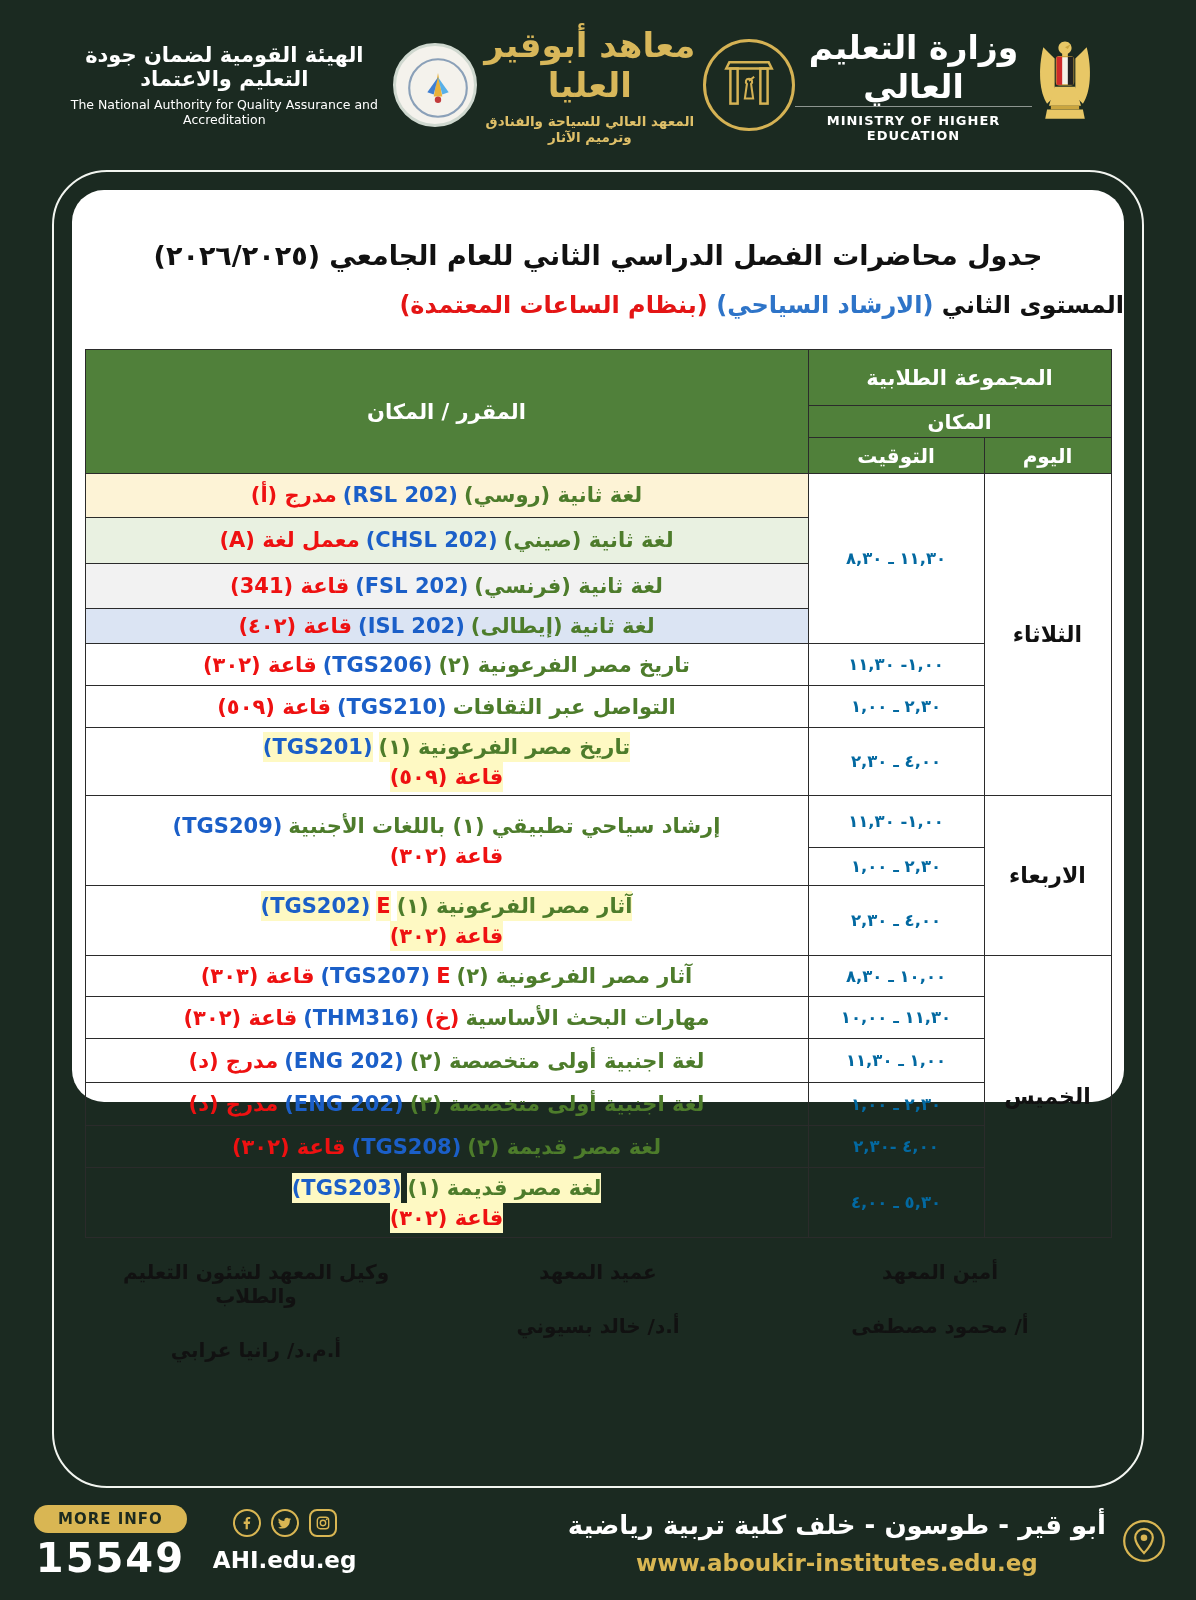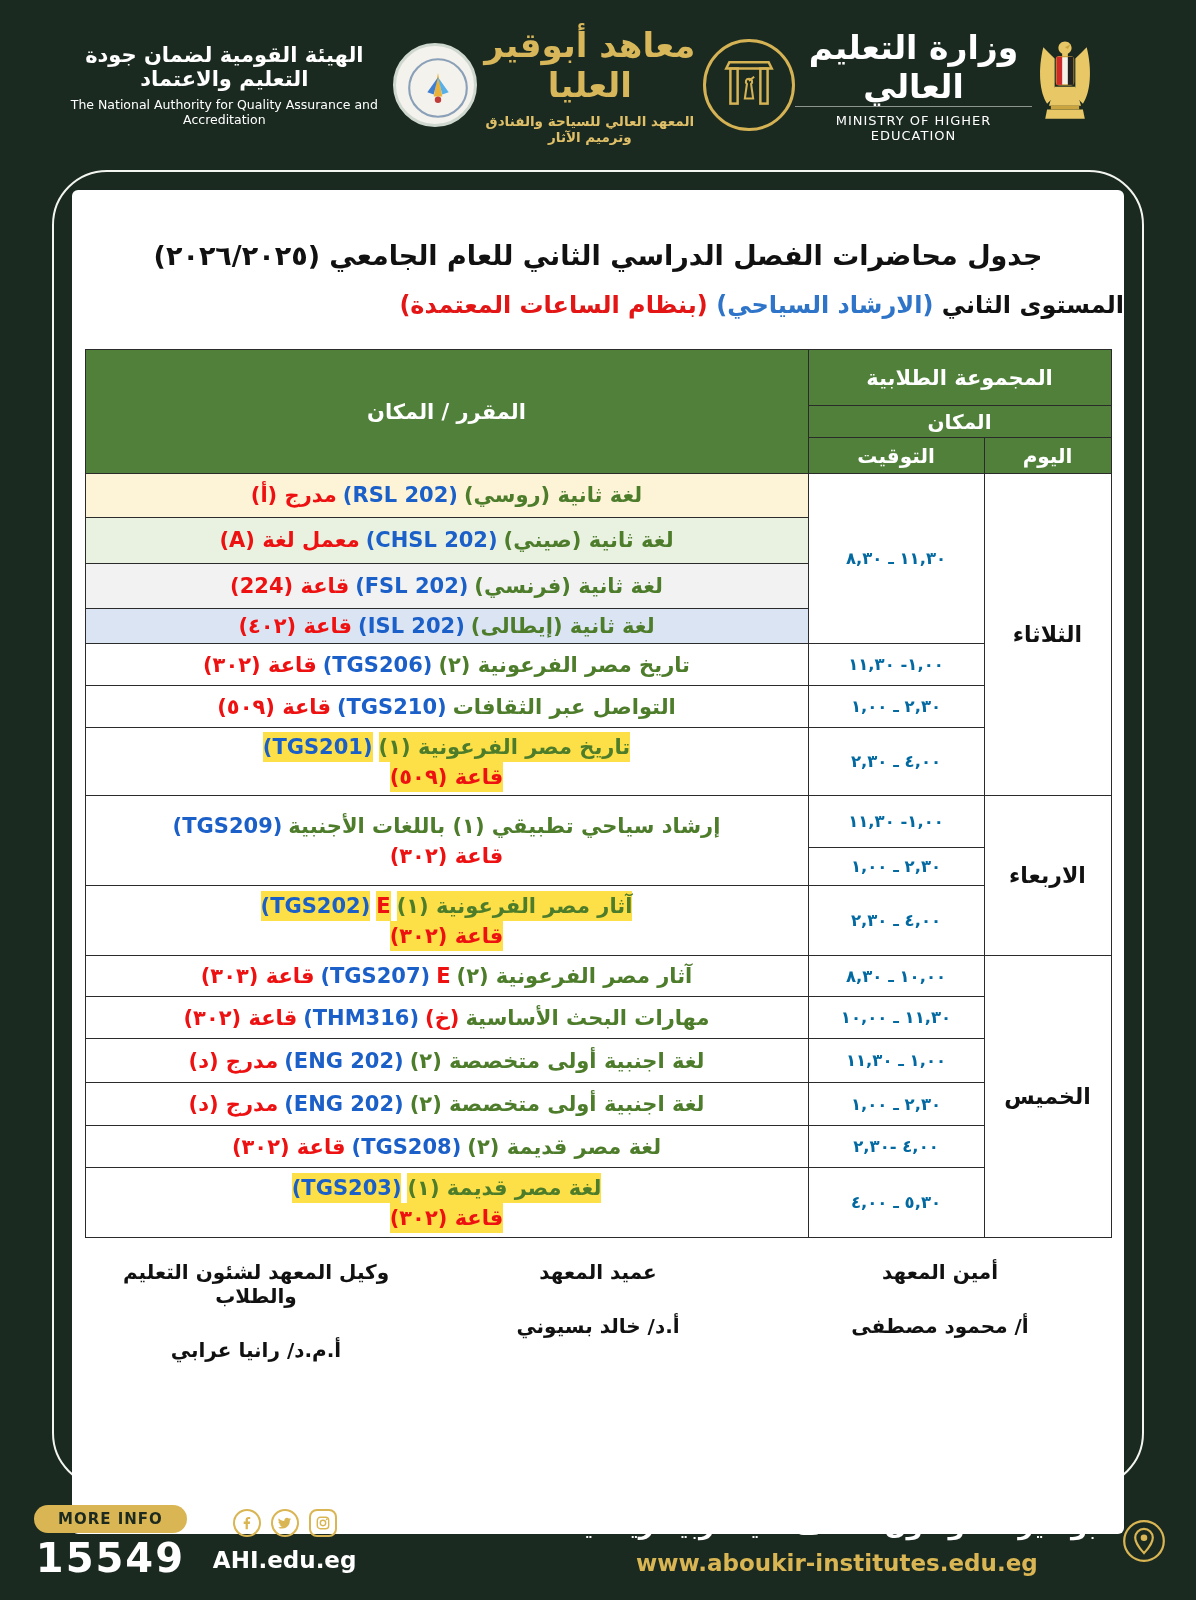--- a/index.html
+++ b/index.html
@@ -28,31 +28,31 @@
   .institute { text-align:center; color:#d8b75a; }
   .institute-ar { font-size:34px; font-weight:bold; letter-spacing:1px; }
   .institute-sub { font-size:13.5px; font-weight:bold; margin-top:8px; color:#dfc069; }
   .emblem {
     width:92px; height:92px; border-radius:50%;
     border:3px solid #d5b254; display:flex; align-items:center; justify-content:center;
     flex:0 0 auto;
   }
   .ministry { text-align:center; color:#fff; }
   .ministry-ar { font-size:33px; font-weight:bold; }
-  .ministry-en { font-size:13px; letter-spacing:1px; border-top:1px solid rgba(255,255,255,.5); padding-top:6px; }
+  .ministry-en { font-size:13px; letter-spacing:1px; border-top:1px solid rgba(255,255,255,.5); padding-top:6px;font-weight:bold; }
   .eagle { flex:0 0 auto; }
 
   
   .card-outline {
     position:absolute; left:52px; top:170px; width:1092px; height:1318px;
     border:2px solid #f2f5f0; border-radius:55px; pointer-events:none;
   }
   .card {
-    position:absolute; left:72px; top:190px; width:1052px; height:1344px;
-    background:#fff; border-radius:6px; padding-top:50px;
+    position:absolute; left:72px; top:190px; width:1052px; height:912px;
+    background:#fff; border-radius:32px; padding-top:50px;
   }
   .doc-title { text-align:center; font-size:27px; font-weight:bold; color:#111; direction:rtl; }
   .doc-subtitle { text-align:right; font-size:24px; font-weight:bold; margin-top:20px; direction:rtl; }
   .doc-subtitle .level { color:#111; }
   .doc-subtitle .major { color:#2e74c8; }
   .doc-subtitle .system { color:#e41515; }
 
   
   table.schedule {
     direction: rtl;
@@ -67,21 +67,21 @@
   .schedule .h-place { height:32px; font-size:20px; }
   .schedule .h-bottom { height:36px; font-size:20px; }
   td.day-cell  { font-size:22px; font-weight:bold; color:#111; }
   td.time-cell { font-size:16.5px; font-weight:bold; color:#0369a1; direction:ltr; letter-spacing:1px; }
   td.course-cell { font-size:21px; font-weight:bold; padding:2px 6px; }
   .line { line-height:1.45; }
   .seg { unicode-bidi: isolate; margin:0 3px; display:inline-block; }
   .c-g { color:#4d7c2b; }
   .c-b { color:#1b5fc8; }
   .c-r { color:#ee1111; }
-  .hl  { background:#fde047; }
+  .hl  { background:#fef9c3; }
 
   
   .signatures {
     direction:rtl; display:flex; width:1026px; margin:22px auto 0;
   }
   .sig { flex:1; text-align:center; }
   .sig-title { font-size:20px; font-weight:bold; color:#111; }
   .sig-name  { font-size:20px; font-weight:bold; color:#111; margin-top:30px; }
 
   
@@ -201,21 +201,21 @@
             <div class="line"><span class="seg c-g">لغة ثانية (روسي)</span><span class="seg c-b">(RSL 202)</span><span class="seg c-r">مدرج (أ)</span></div>
           </td>
         </tr>
         <tr style="height: 46px;">
           <td class="course-cell" rowspan="1" style="background: rgb(233, 241, 225);">
             <div class="line"><span class="seg c-g">لغة ثانية (صيني)</span><span class="seg c-b">(CHSL 202)</span><span class="seg c-r">معمل لغة (A)</span></div>
           </td>
         </tr>
         <tr style="height: 45px;">
           <td class="course-cell" rowspan="1" style="background: rgb(242, 242, 242);">
-            <div class="line"><span class="seg c-g">لغة ثانية (فرنسي)</span><span class="seg c-b">(FSL 202)</span><span class="seg c-r">قاعة (224)</span></div>
+            <div class="line"><span class="seg c-g">لغة ثانية (فرنسي)</span><span class="seg c-b">(FSL 202)</span><span class="seg c-r">قاعة (341)</span></div>
           </td>
         </tr>
         <tr style="height: 33px;">
           <td class="course-cell" rowspan="1" style="background: rgb(219, 228, 243);">
             <div class="line"><span class="seg c-g">لغة ثانية (إيطالى)</span><span class="seg c-b">(ISL 202)</span><span class="seg c-r">قاعة (٤٠٢)</span></div>
           </td>
         </tr>
         <tr style="height: 42px;">
           <td class="time-cell" rowspan="1">١,٠٠- ١١,٣٠</td>
           <td class="course-cell" rowspan="1">

